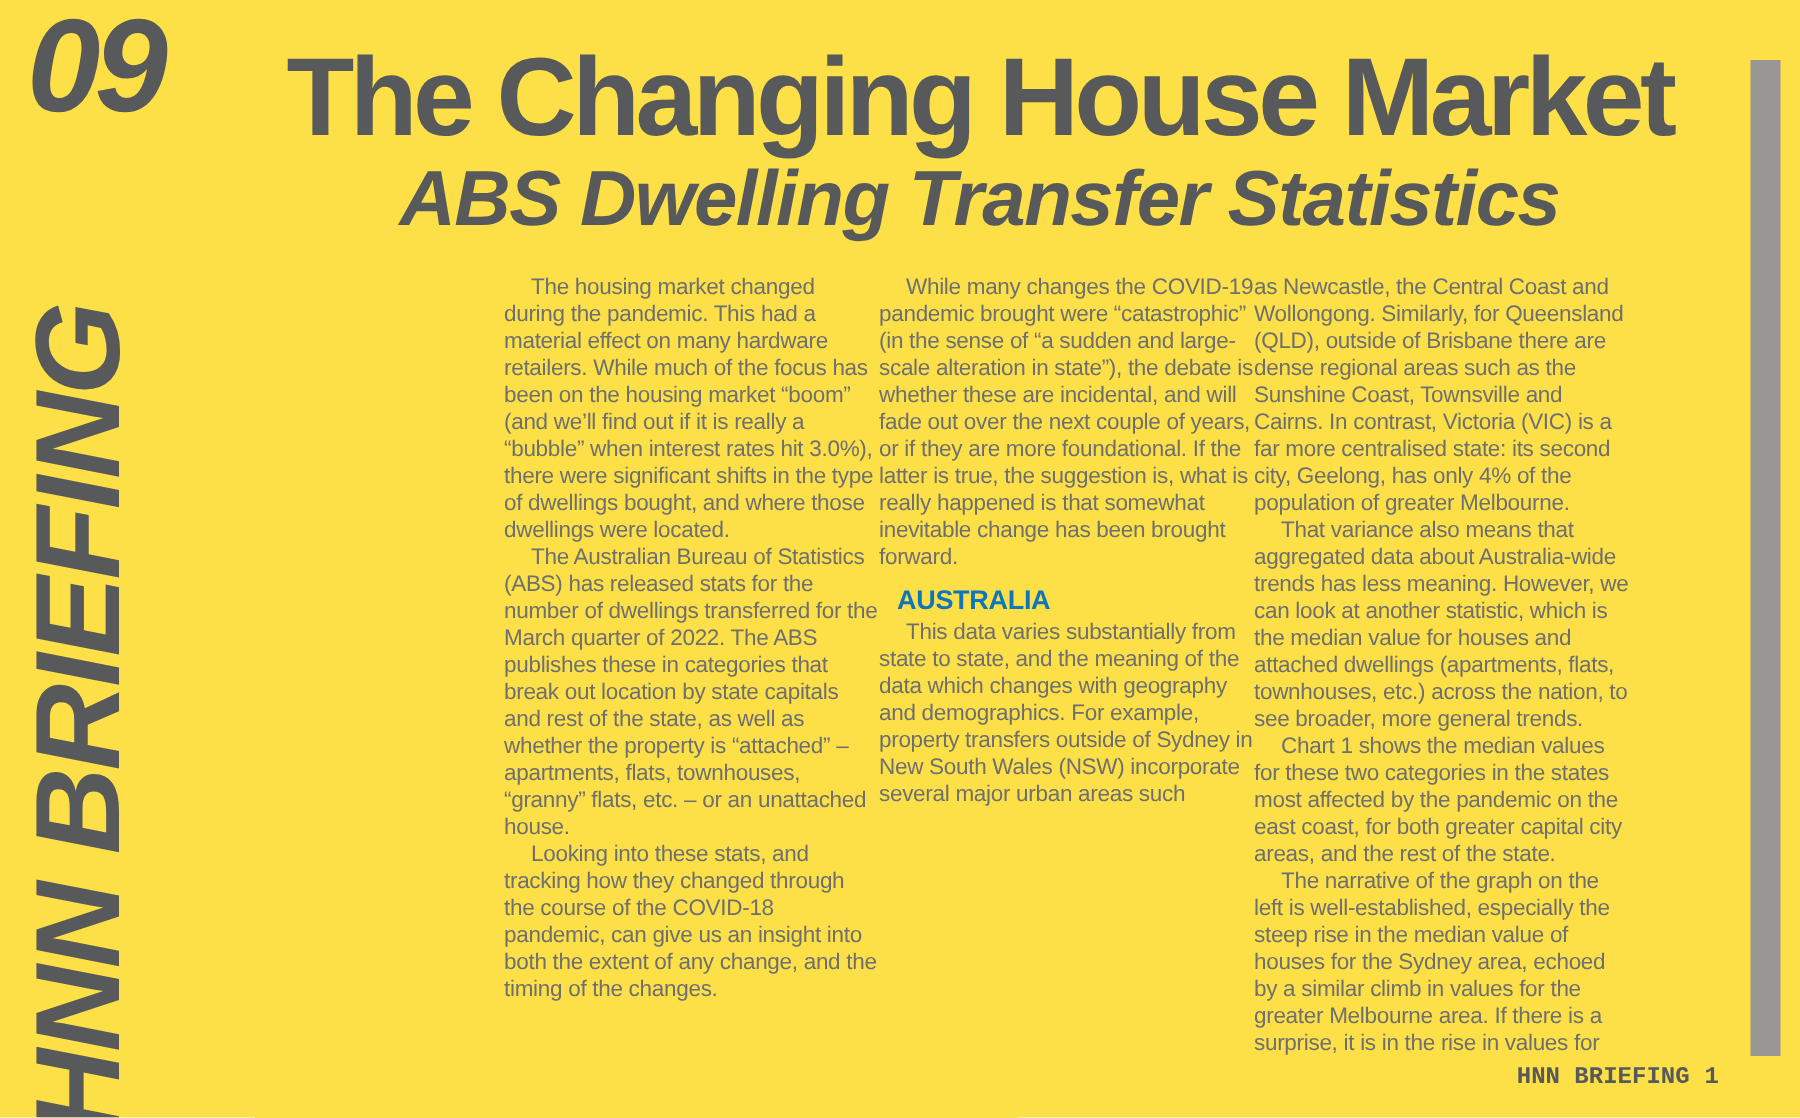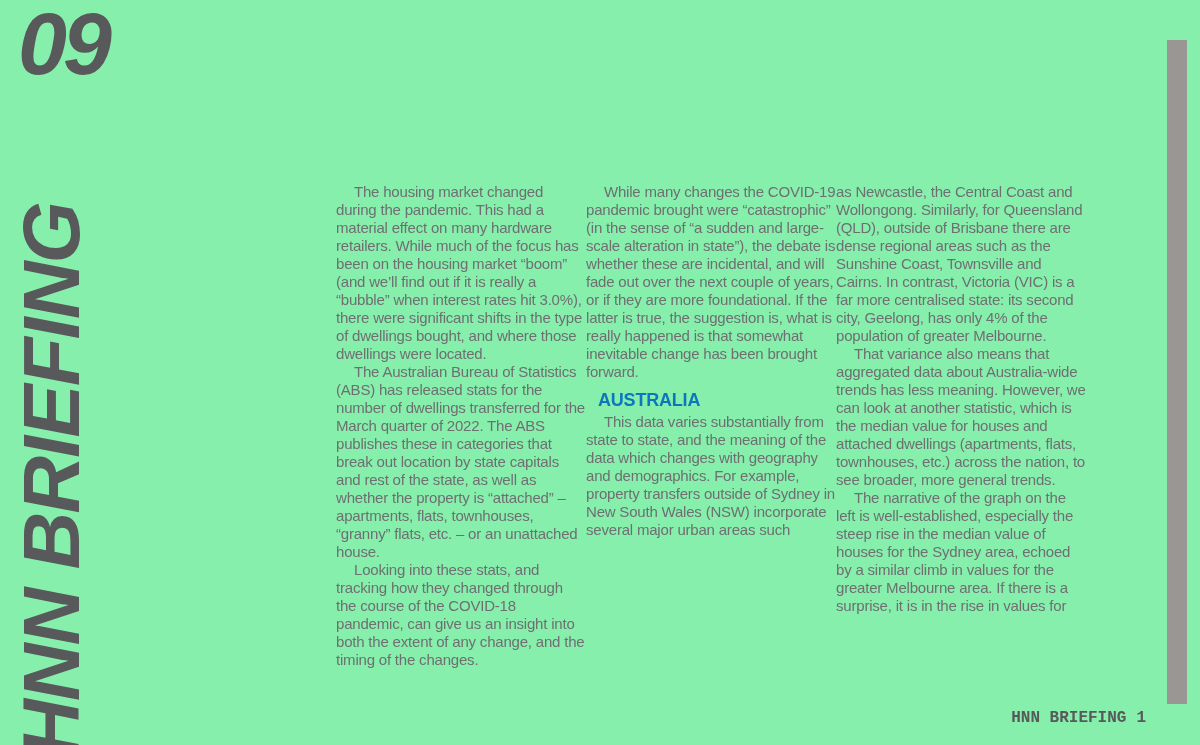--- a/index.html
+++ b/index.html
@@ -1,20 +1,20 @@
 <!DOCTYPE html>
 <html><head>
 <meta charset="utf-8">
 <style>
   * { margin:0; padding:0; box-sizing:border-box; }
   html,body { background:#ffffff; }
   .page {
     position:relative;
     width:1200px; height:745px;
-    background:#86efac;
+    background:#fde047;
     overflow:hidden;
     font-family:"Liberation Sans", sans-serif;
   }
   
   .page-number {
     position:absolute; left:18px; top:0px;
     font-size:88px; font-weight:bold; font-style:italic;
     color:#58595b; letter-spacing:-4px; line-height:1;
   }
   .vertical-brand {
@@ -70,35 +70,40 @@
 </style>
 </head>
 <body>
 
 <div class="page">
 
   <div class="page-number">09</div>
 
   <div class="vertical-brand">HNN BRIEFING</div>
 
+  <div class="header">
+    <div class="title">The Changing House Market</div>
+    <div class="subtitle">ABS Dwelling Transfer Statistics</div>
+  </div>
 
   <div class="columns">
       <div class="col">
         <p class="body-paragraph indent">The housing market changed during the pandemic. This had a material effect on many hardware retailers. While much of the focus has been on the housing market “boom” (and we’ll find out if it is really a “bubble” when interest rates hit 3.0%), there were significant shifts in the type of dwellings bought, and where those dwellings were located.</p>
         <p class="body-paragraph indent">The Australian Bureau of Statistics (ABS) has released stats for the number of dwellings transferred for the March quarter of 2022. The ABS publishes these in categories that break out location by state capitals and rest of the state, as well as whether the property is “attached” – apartments, flats, townhouses, “granny” flats, etc. – or an unattached house.</p>
         <p class="body-paragraph indent">Looking into these stats, and tracking how they changed through the course of the COVID-18 pandemic, can give us an insight into both the extent of any change, and the timing of the changes.</p>
       </div>
       <div class="col">
         <p class="body-paragraph indent">While many changes the COVID-19 pandemic brought were “catastrophic” (in the sense of “a sudden and large-scale alteration in state”), the debate is whether these are incidental, and will fade out over the next couple of years, or if they are more foundational. If the latter is true, the suggestion is, what is really happened is that somewhat inevitable change has been brought forward.</p>
         <h3 class="section-heading">AUSTRALIA</h3>
         <p class="body-paragraph indent">This data varies substantially from state to state, and the meaning of the data which changes with geography and demographics. For example, property transfers outside of Sydney in New South Wales (NSW) incorporate several major urban areas such</p>
       </div>
       <div class="col">
         <p class="body-paragraph">as Newcastle, the Central Coast and Wollongong. Similarly, for Queensland (QLD), outside of Brisbane there are dense regional areas such as the Sunshine Coast, Townsville and Cairns. In contrast, Victoria (VIC) is a far more centralised state: its second city, Geelong, has only 4% of the population of greater Melbourne.</p>
         <p class="body-paragraph indent">That variance also means that aggregated data about Australia-wide trends has less meaning. However, we can look at another statistic, which is the median value for houses and attached dwellings (apartments, flats, townhouses, etc.) across the nation, to see broader, more general trends.</p>
+        <p class="body-paragraph indent">Chart 1 shows the median values for these two categories in the states most affected by the pandemic on the east coast, for both greater capital city areas, and the rest of the state.</p>
         <p class="body-paragraph indent">The narrative of the graph on the left is well-established, especially the steep rise in the median value of houses for the Sydney area, echoed by a similar climb in values for the greater Melbourne area. If there is a surprise, it is in the rise in values for</p>
       </div>
     </div>
 
   <div class="accent-bar"></div>
 
   <div class="footer">
     <span class="footer-label">HNN BRIEFING</span><span class="footer-page">1</span>
   </div>
 

